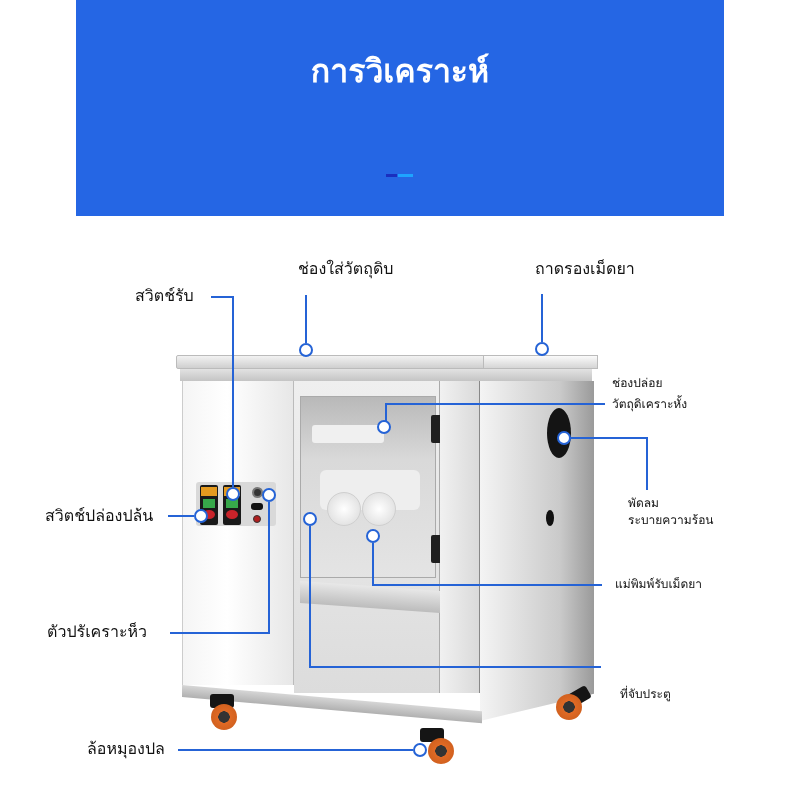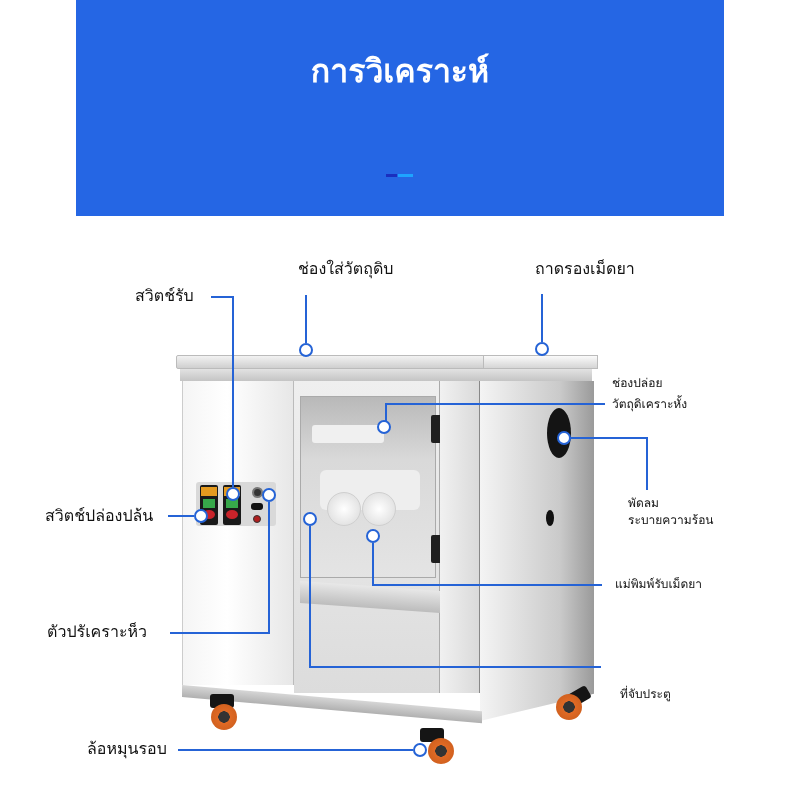--- a/index.html
+++ b/index.html
@@ -146,15 +146,15 @@
 <div class="dot" style="left:366px;top:529px;"></div>
 <div class="ln" style="left:372px;top:543px;width:2px;height:42px;"></div>
 <div class="ln" style="left:372px;top:584px;width:230px;height:2px;"></div>
 <div class="label sm" style="left:615px;top:575px;text-align:right;">แม่พิมพ์รับเม็ดยา</div>
 
 <div class="dot" style="left:303px;top:512px;"></div>
 <div class="ln" style="left:309px;top:526px;width:2px;height:142px;"></div>
 <div class="ln" style="left:309px;top:666px;width:292px;height:2px;"></div>
 <div class="label sm" style="left:620px;top:656px;margin-top:29px;">ที่จับประตู</div>
 
-<div class="label" style="left:87px;top:740px;">ล้อหมุนรอบ</div>
+<div class="label" style="left:87px;top:740px;">ล้อหมุองปล</div>
 <div class="ln" style="left:178px;top:749px;width:235px;height:2px;"></div>
 <div class="dot" style="left:413px;top:743px;"></div>
 
 </body></html>

